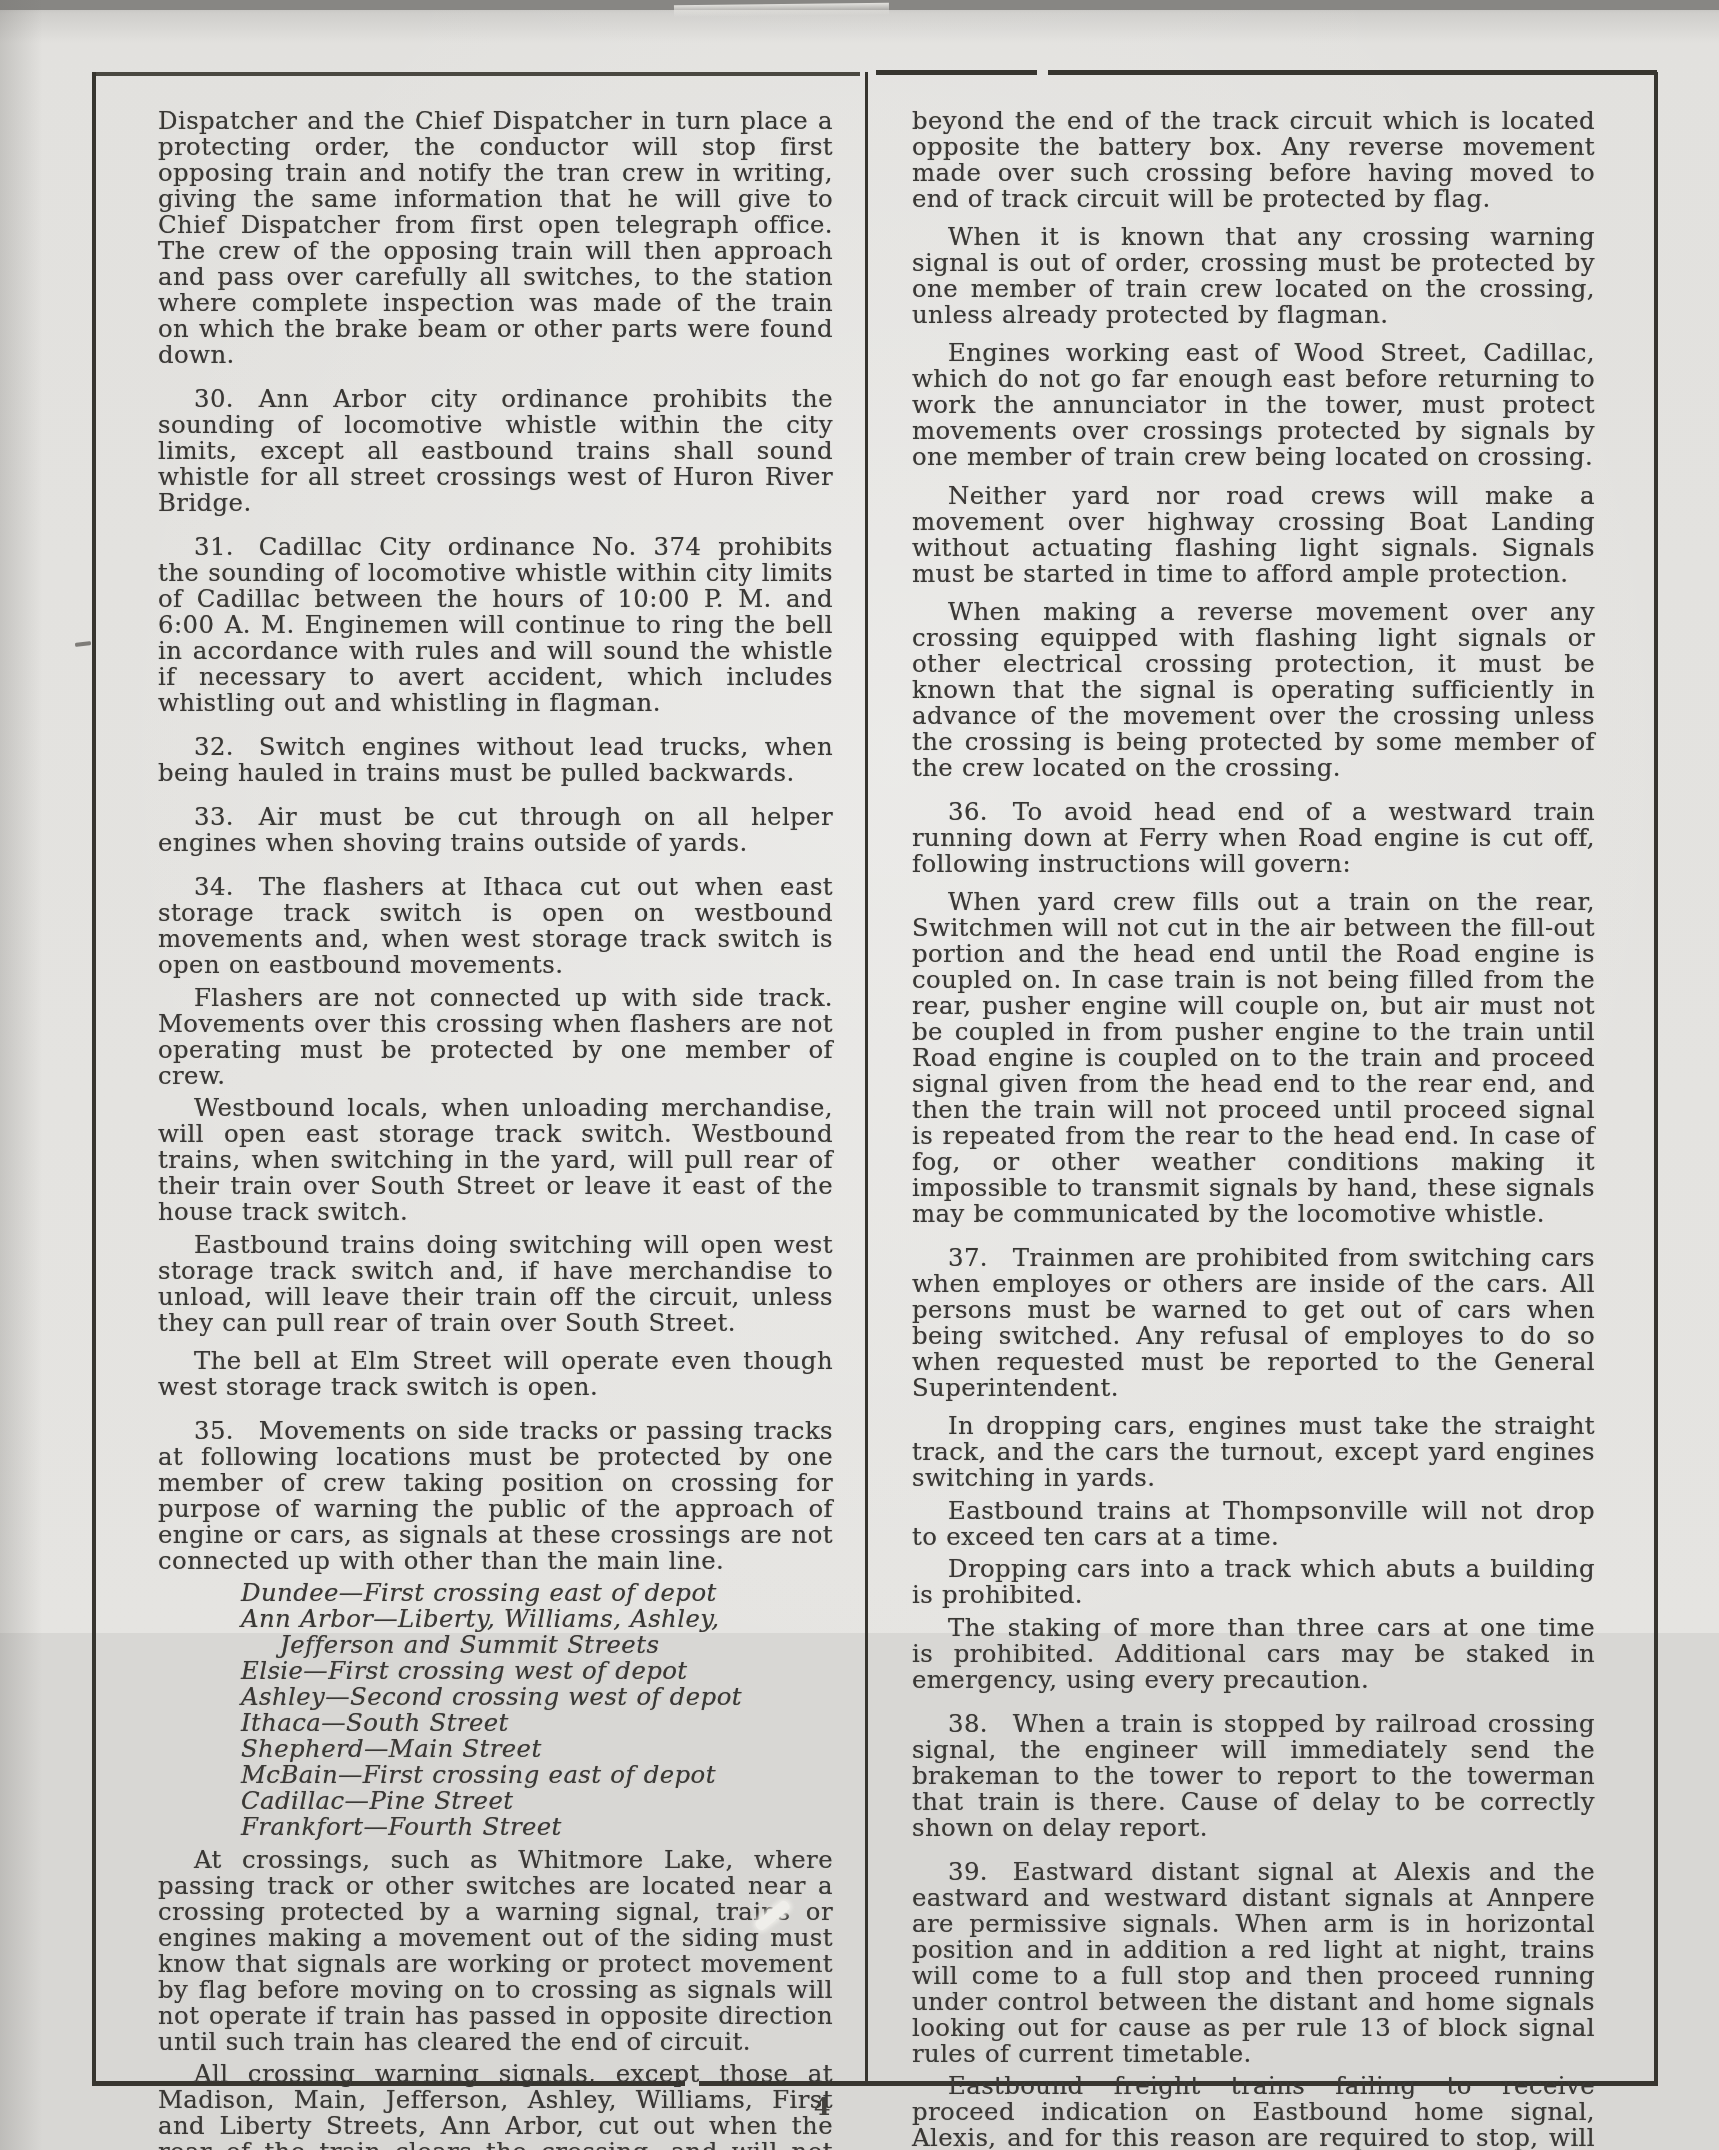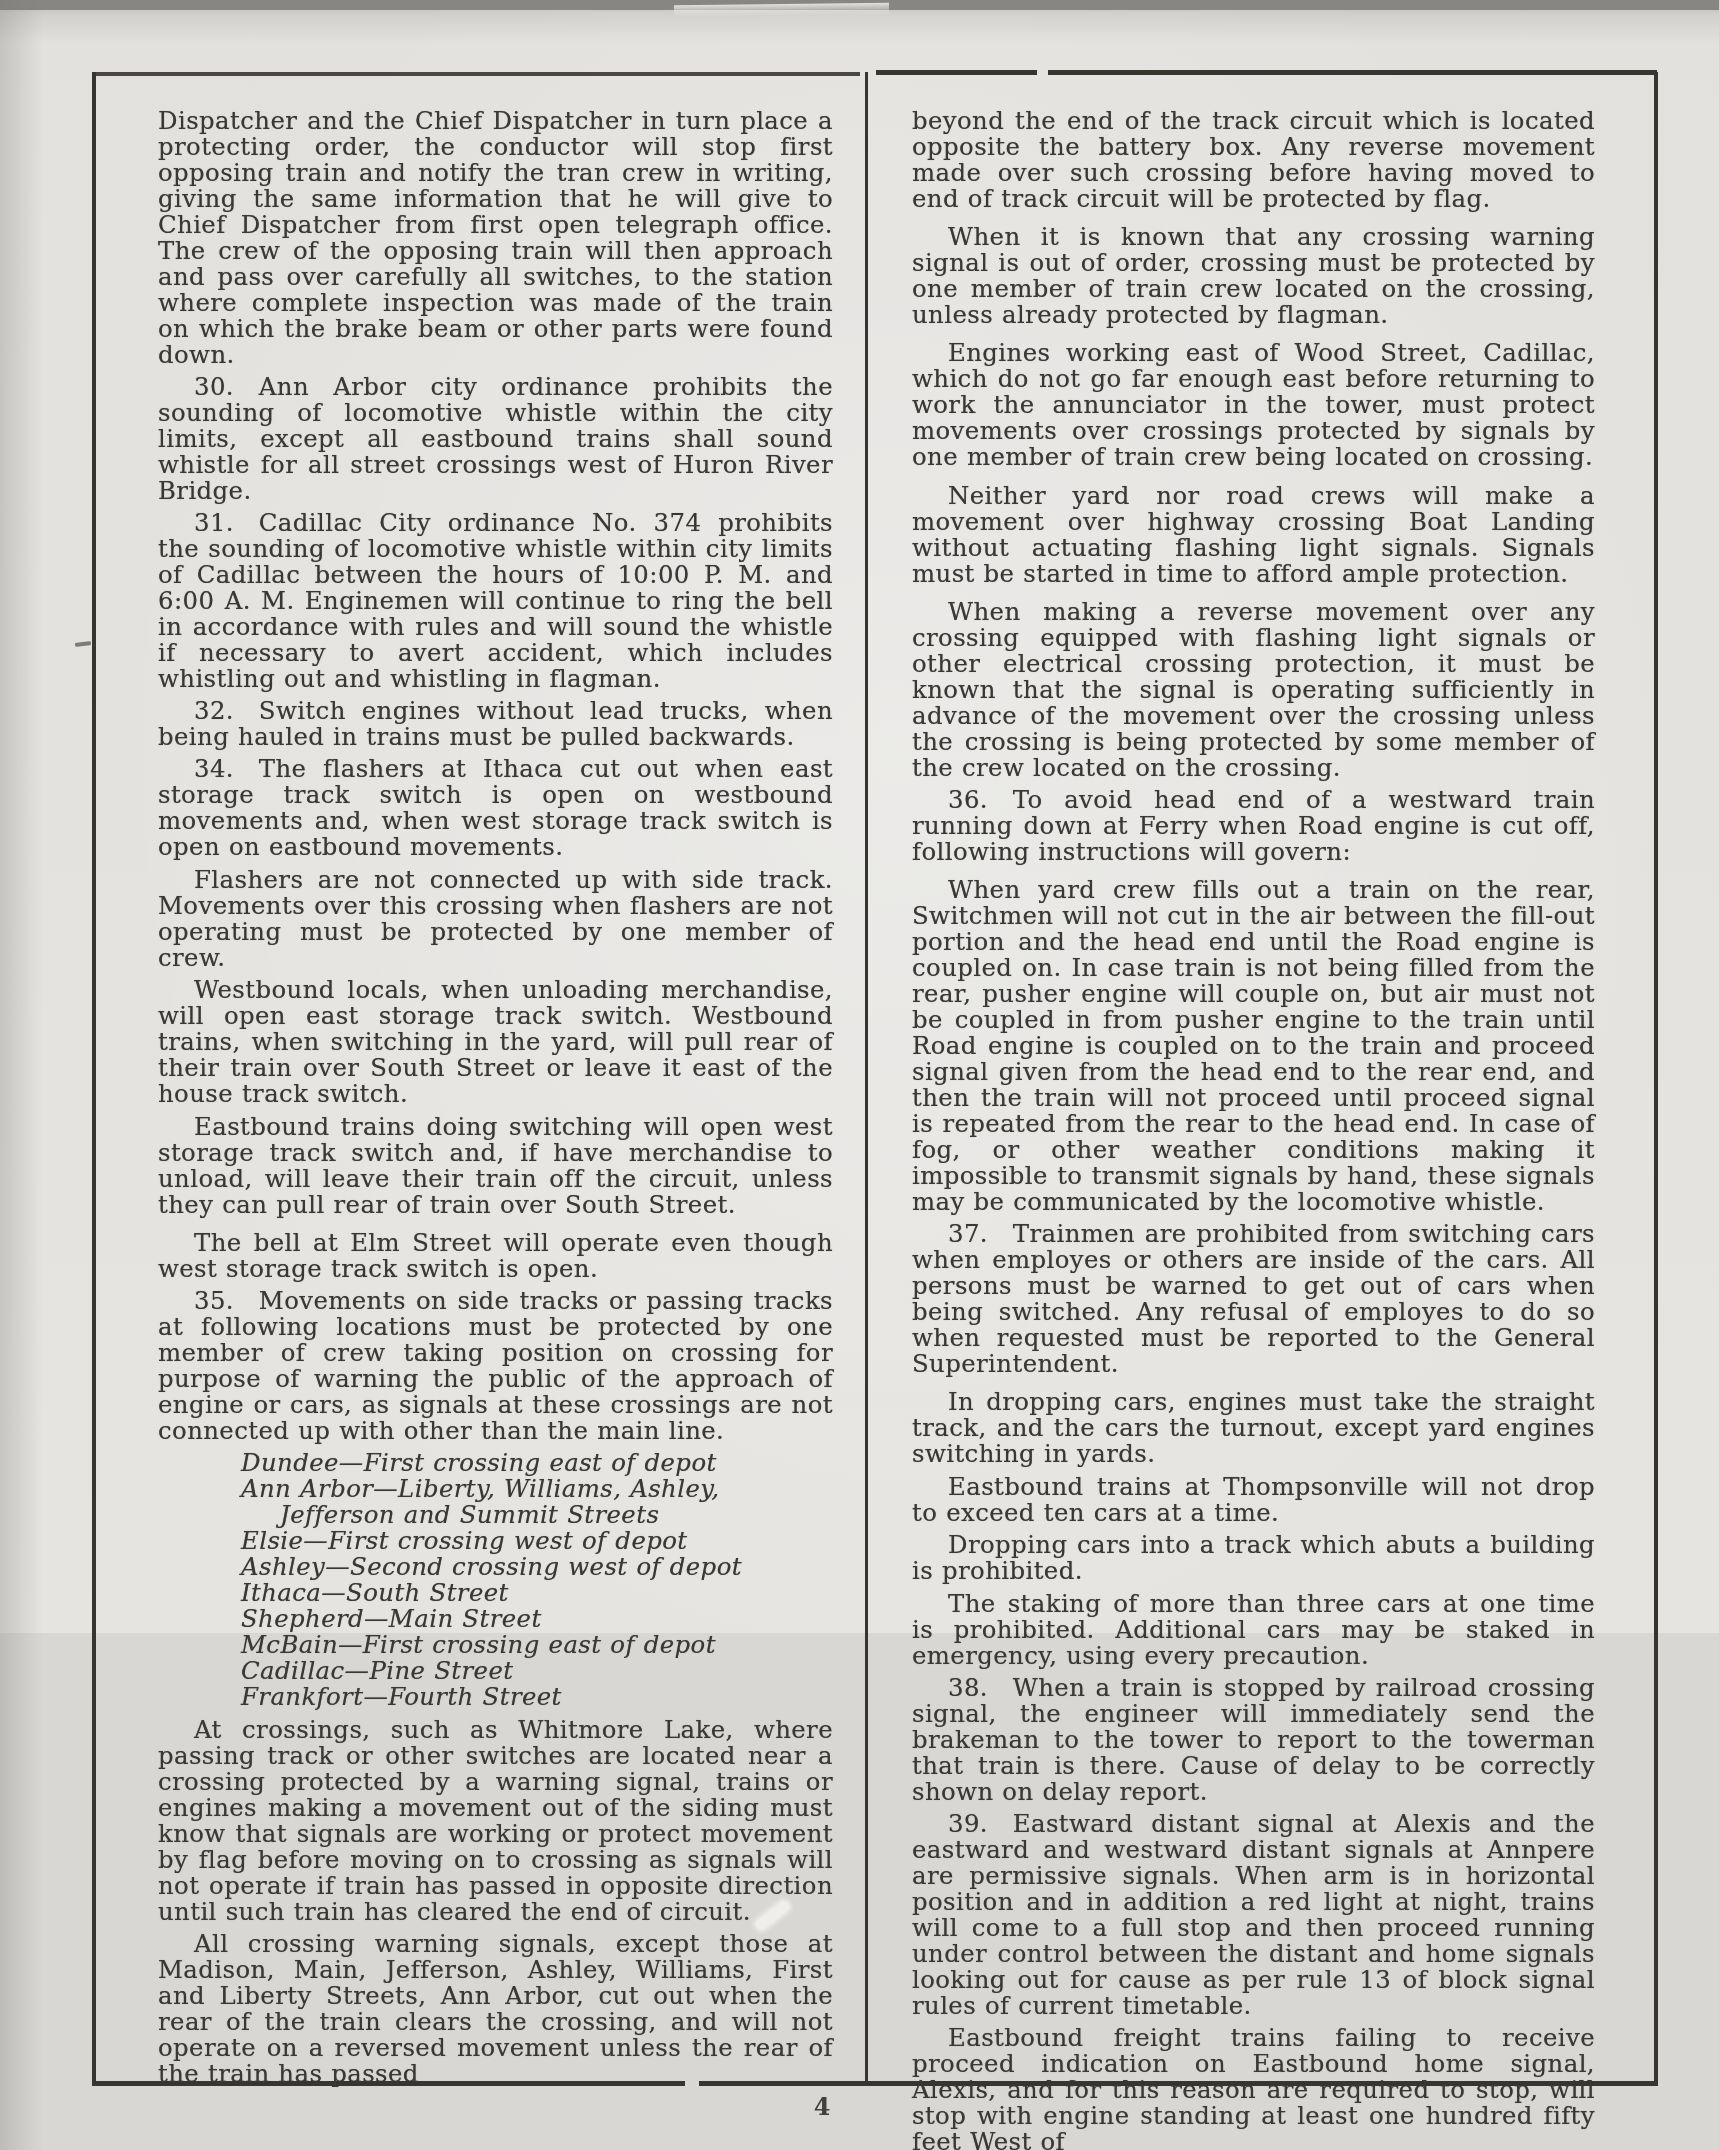--- a/index.html
+++ b/index.html
@@ -45,21 +45,21 @@
   .col.left  { left: 158px;  width: 675px; }
   .col.right { left: 912px; width: 683px; }
   .par {
     margin: 0;
     text-align: justify;
     text-indent: 36px;
     hyphens: auto;
   }
   .par.flush { text-indent: 0; }
   .par + .par, .loc-list + .par { margin-top: 6.5px; }
-  .par.num { margin-top: 6px; }
+  .par.num { margin-top: 18px; }
   .par.gap { margin-top: 12.2px; }
   .loc-list {
     margin: 6.5px 0 0 83px;
     padding: 0;
     list-style: none;
     font-style: italic;
   }
   .loc-list li {
     padding-left: 39px;
     text-indent: -39px;
@@ -114,20 +114,21 @@
 
   <div class="rule" style="left:92px; top:72px; width:3.6px; height:2014px;"></div>
   <div class="rule" style="left:1654px; top:72px; width:3.6px; height:2014px;"></div>
   <div class="rule" style="left:865px; top:72px; width:2.9px; height:2009px;"></div>
 
   <div class="col left">
     <p class="par flush">Dispatcher and the Chief Dispatcher in turn place a protecting order, the conductor will stop first opposing train and notify the tran crew in writing, giving the same information that he will give to Chief Dispatcher from first open telegraph office. The crew of the opposing train will then approach and pass over carefully all switches, to the station where complete inspection was made of the train on which the brake beam or other parts were found down.</p>
     <p class="par num">30. Ann Arbor city ordinance prohibits the sounding of locomotive whistle within the city limits, except all eastbound trains shall sound whistle for all street crossings west of Huron River Bridge.</p>
     <p class="par num">31. Cadillac City ordinance No. 374 prohibits the sounding of locomotive whistle within city limits of Cadillac between the hours of 10:00 P. M. and 6:00 A. M. Enginemen will continue to ring the bell in accordance with rules and will sound the whistle if necessary to avert accident, which includes whistling out and whistling in flagman.</p>
     <p class="par num">32. Switch engines without lead trucks, when being hauled in trains must be pulled backwards.</p>
+    <p class="par num">33. Air must be cut through on all helper engines when shoving trains outside of yards.</p>
     <p class="par num">34. The flashers at Ithaca cut out when east storage track switch is open on westbound movements and, when west storage track switch is open on eastbound movements.</p>
     <p class="par">Flashers are not connected up with side track. Movements over this crossing when flashers are not operating must be protected by one member of crew.</p>
     <p class="par">Westbound locals, when unloading merchandise, will open east storage track switch. Westbound trains, when switching in the yard, will pull rear of their train over South Street or leave it east of the house track switch.</p>
     <p class="par">Eastbound trains doing switching will open west storage track switch and, if have merchandise to unload, will leave their train off the circuit, unless they can pull rear of train over South Street.</p>
     <p class="par gap">The bell at Elm Street will operate even though west storage track switch is open.</p>
     <p class="par num">35. Movements on side tracks or passing tracks at following locations must be protected by one member of crew taking position on crossing for purpose of warning the public of the approach of engine or cars, as signals at these crossings are not connected up with other than the main line.</p>
     <ul class="loc-list">
       <li>Dundee—First crossing east of depot</li>
       <li>Ann Arbor—Liberty, Williams, Ashley, Jefferson and Summit Streets</li>
       <li>Elsie—First crossing west of depot</li>

